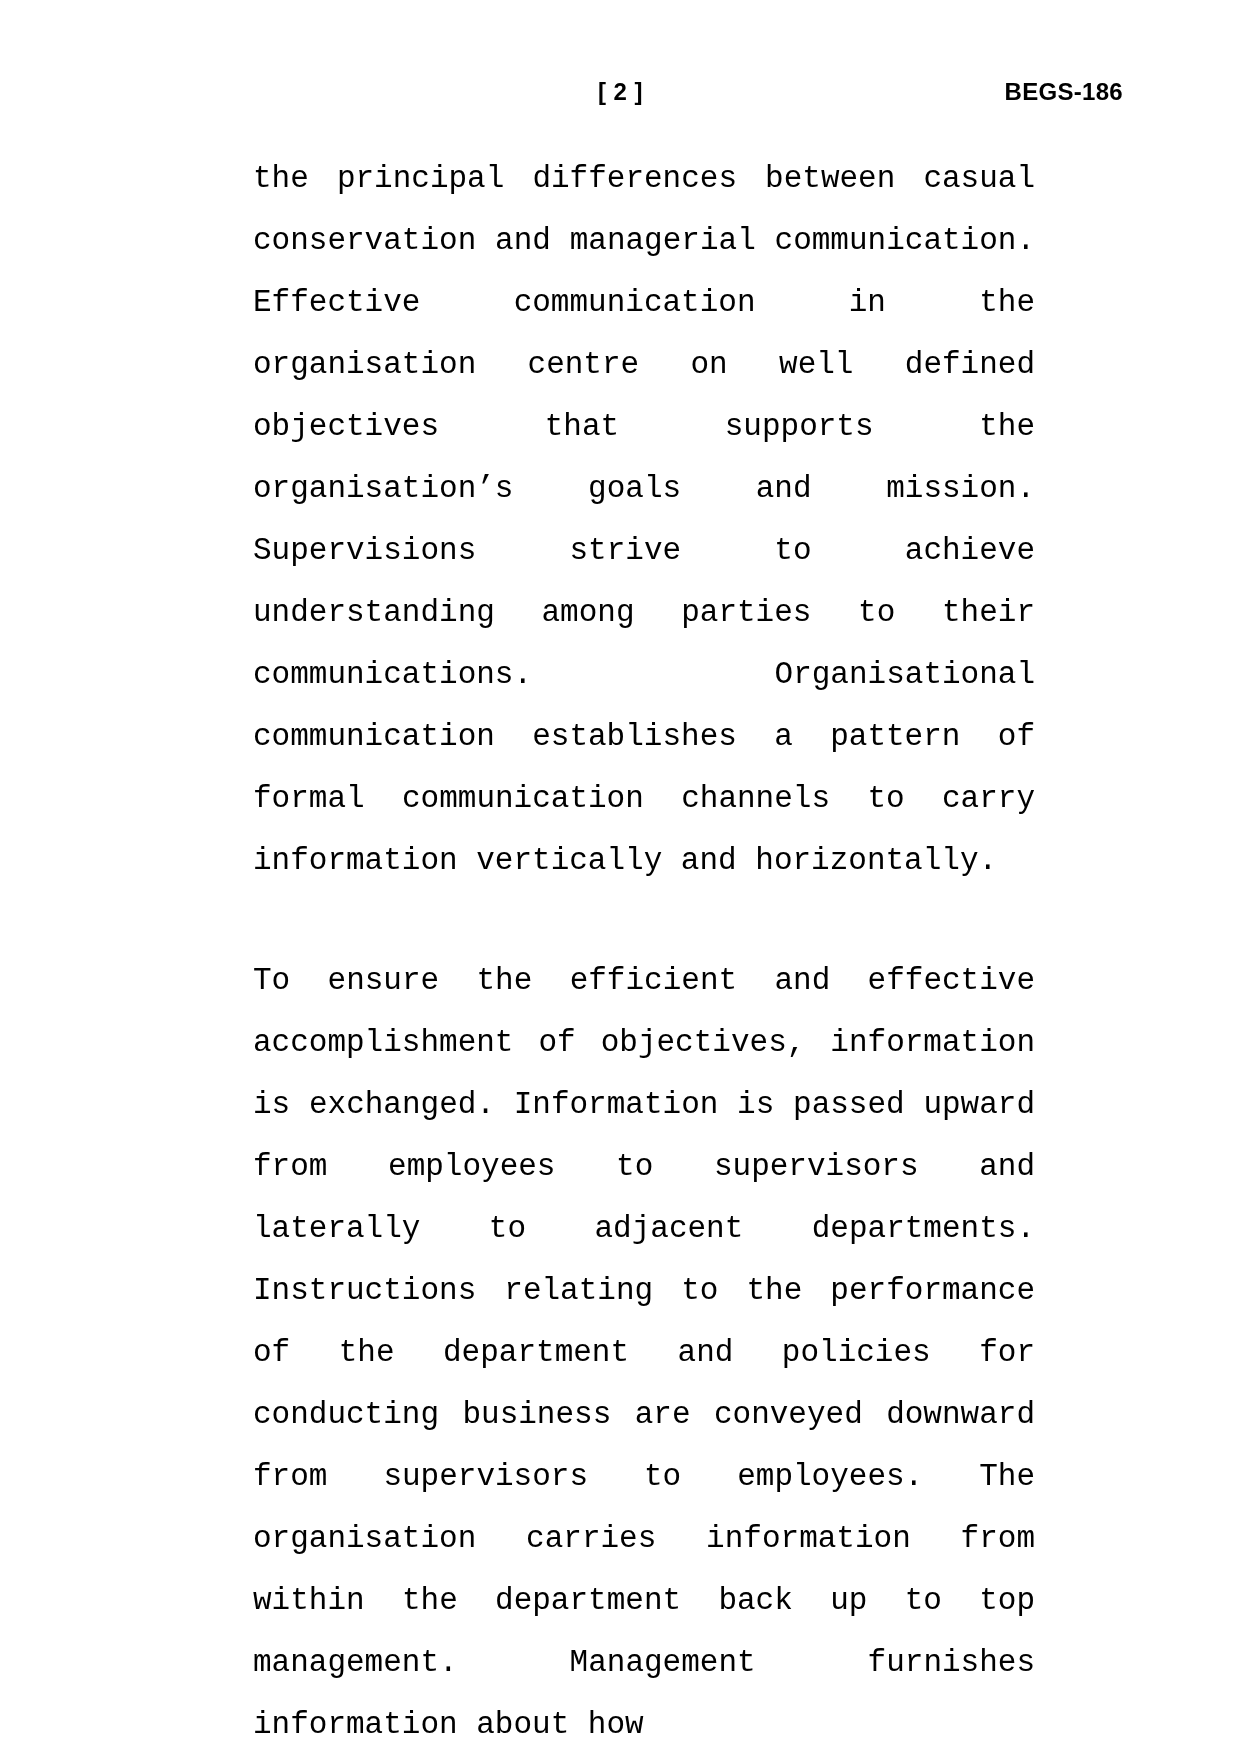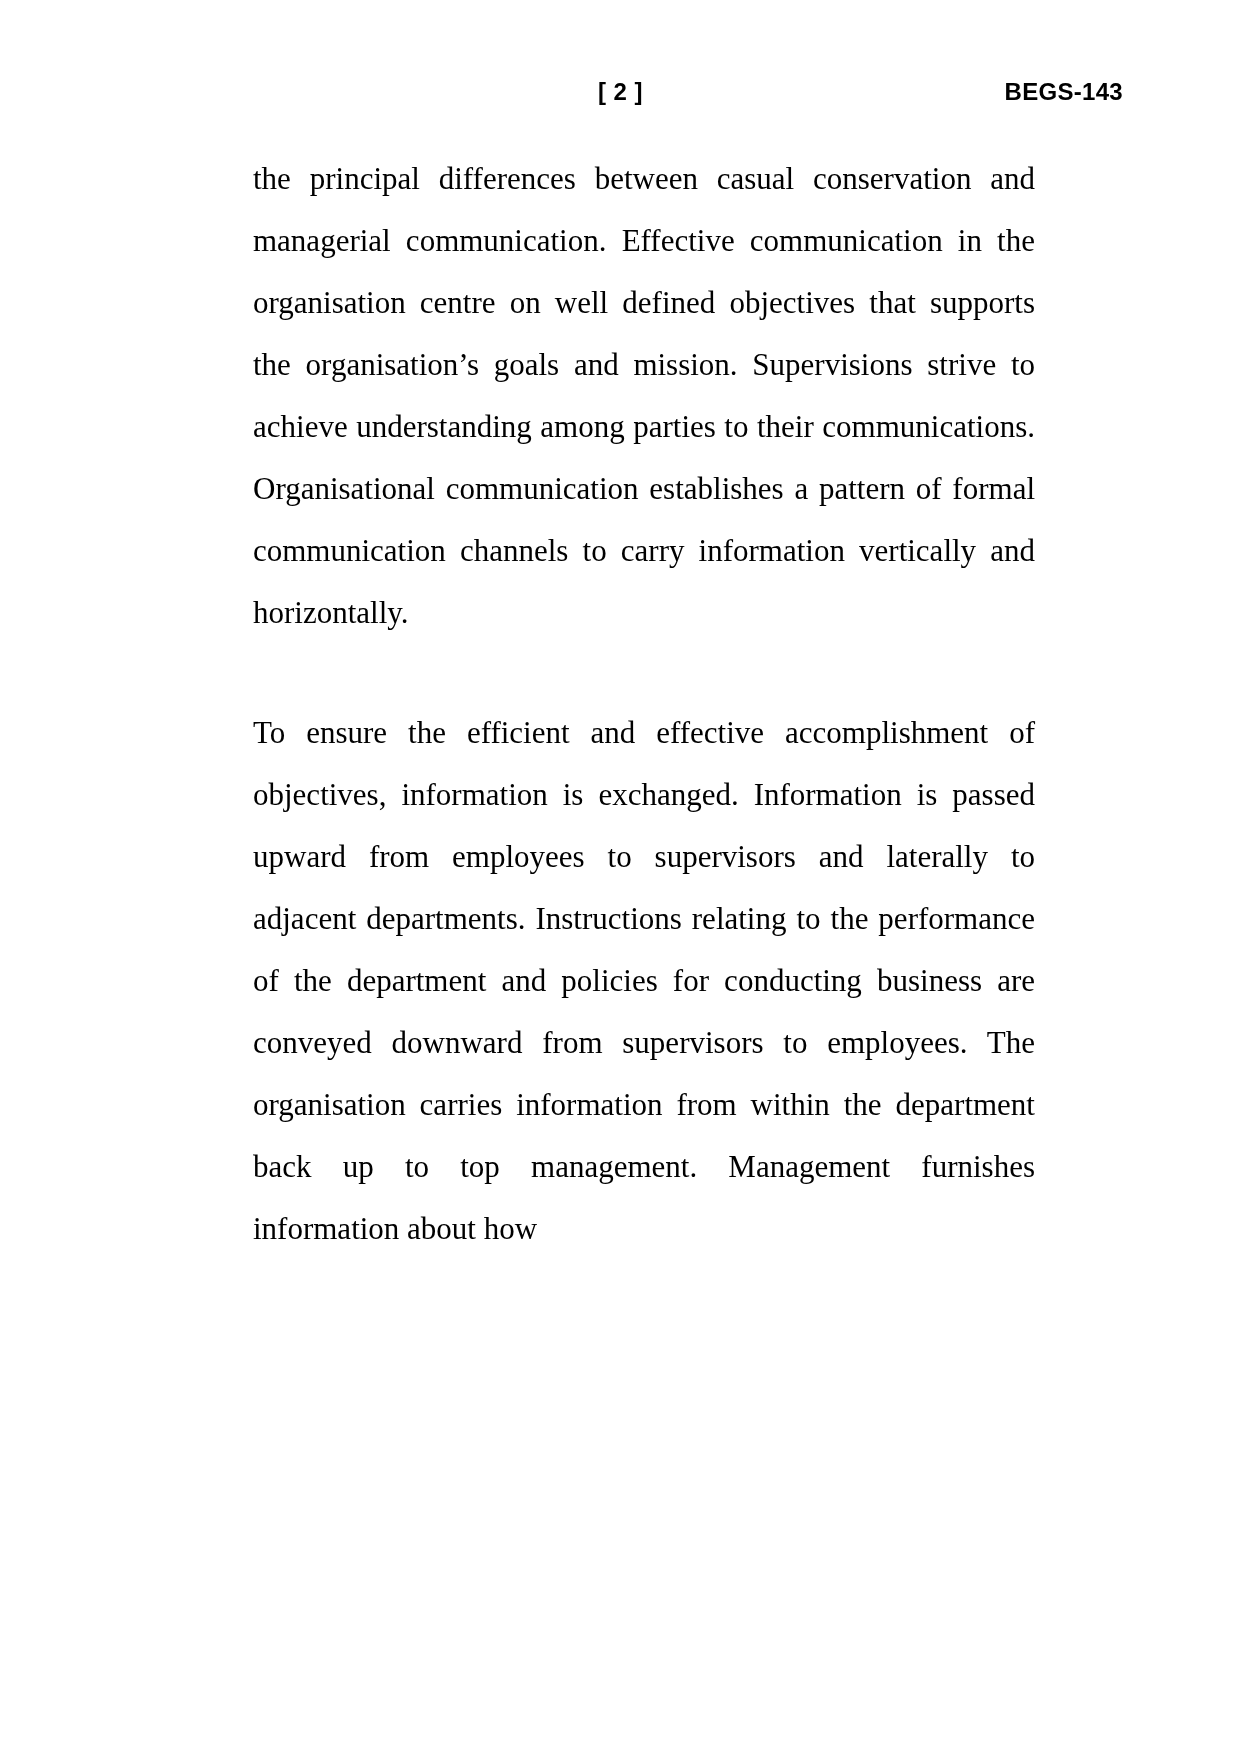--- a/index.html
+++ b/index.html
@@ -50,33 +50,34 @@
     left: 253px;
     width: 782px;
   }
   .para {
     text-align: justify;
     text-justify: inter-word;
     font-size: 31px;
     line-height: 62px;
     margin: 0 0 58px 0;
     hyphens: none;
+    font-family: Liberation Mono, monospace;
   }
   .para:last-child {
     margin-bottom: 0;
   }
 </style>
 </head>
 <body>
 
 <div class="page">
 
   <div class="header">
     <div class="header-page-number">[ 2 ]</div>
-    <div class="header-code">BEGS-143</div>
+    <div class="header-code">BEGS-186</div>
   </div>
 
   <div class="body-text">
     <p class="para">the principal differences between casual conservation and managerial communication. Effective communication in the organisation centre on well defined objectives that supports the organisation’s goals and mission. Supervisions strive to achieve understanding among parties to their communications. Organisational communication establishes a pattern of formal communication channels to carry information vertically and horizontally.</p>
     <p class="para">To ensure the efficient and effective accomplishment of objectives, information is exchanged. Information is passed upward from employees to supervisors and laterally to adjacent departments. Instructions relating to the performance of the department and policies for conducting business are conveyed downward from supervisors to employees. The organisation carries information from within the department back up to top management. Management furnishes information about how</p>
   </div>
 
 </div>
 
 </body></html>

